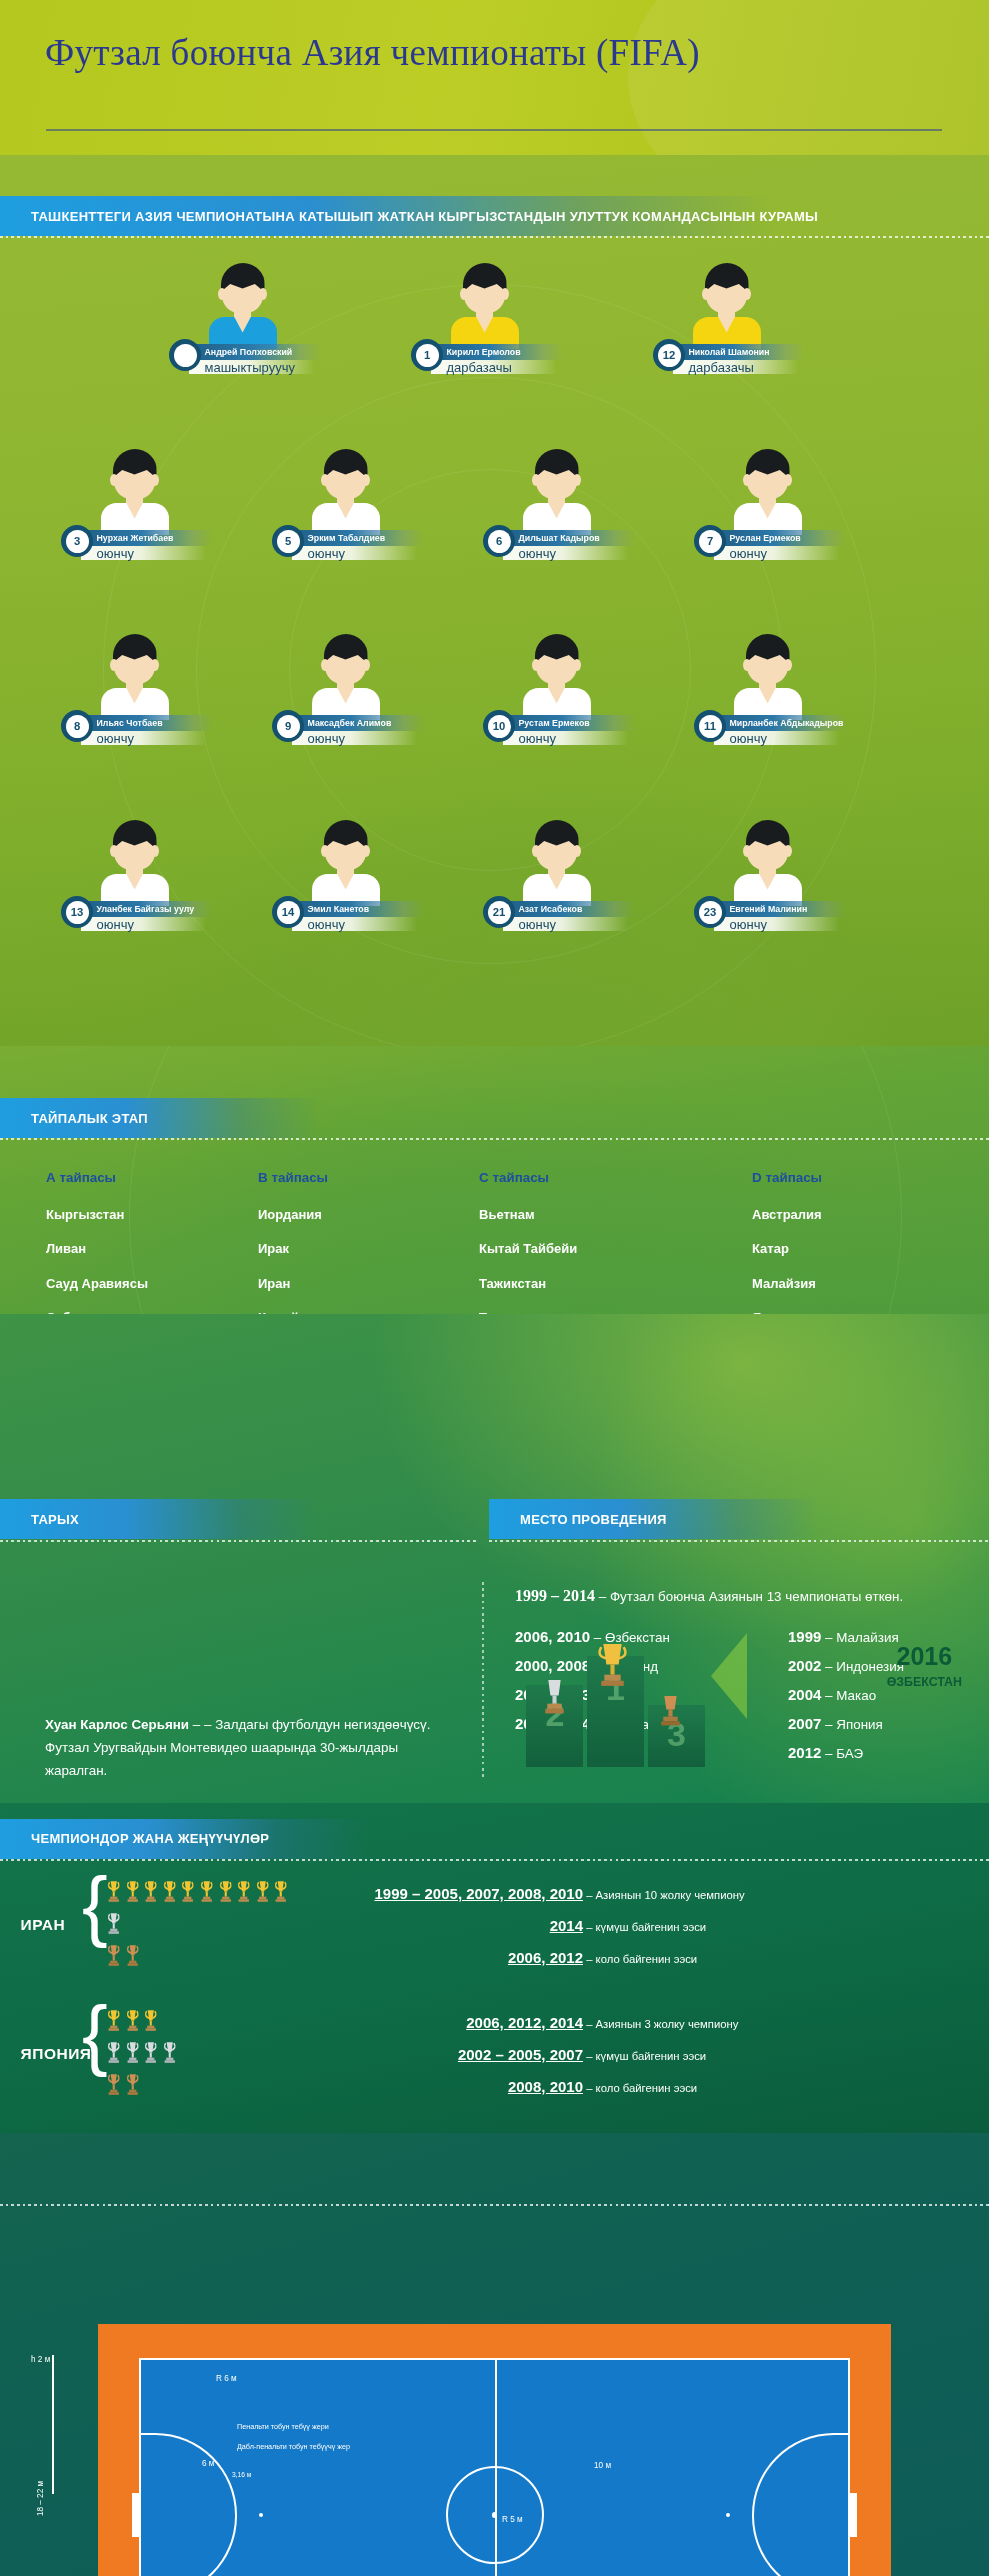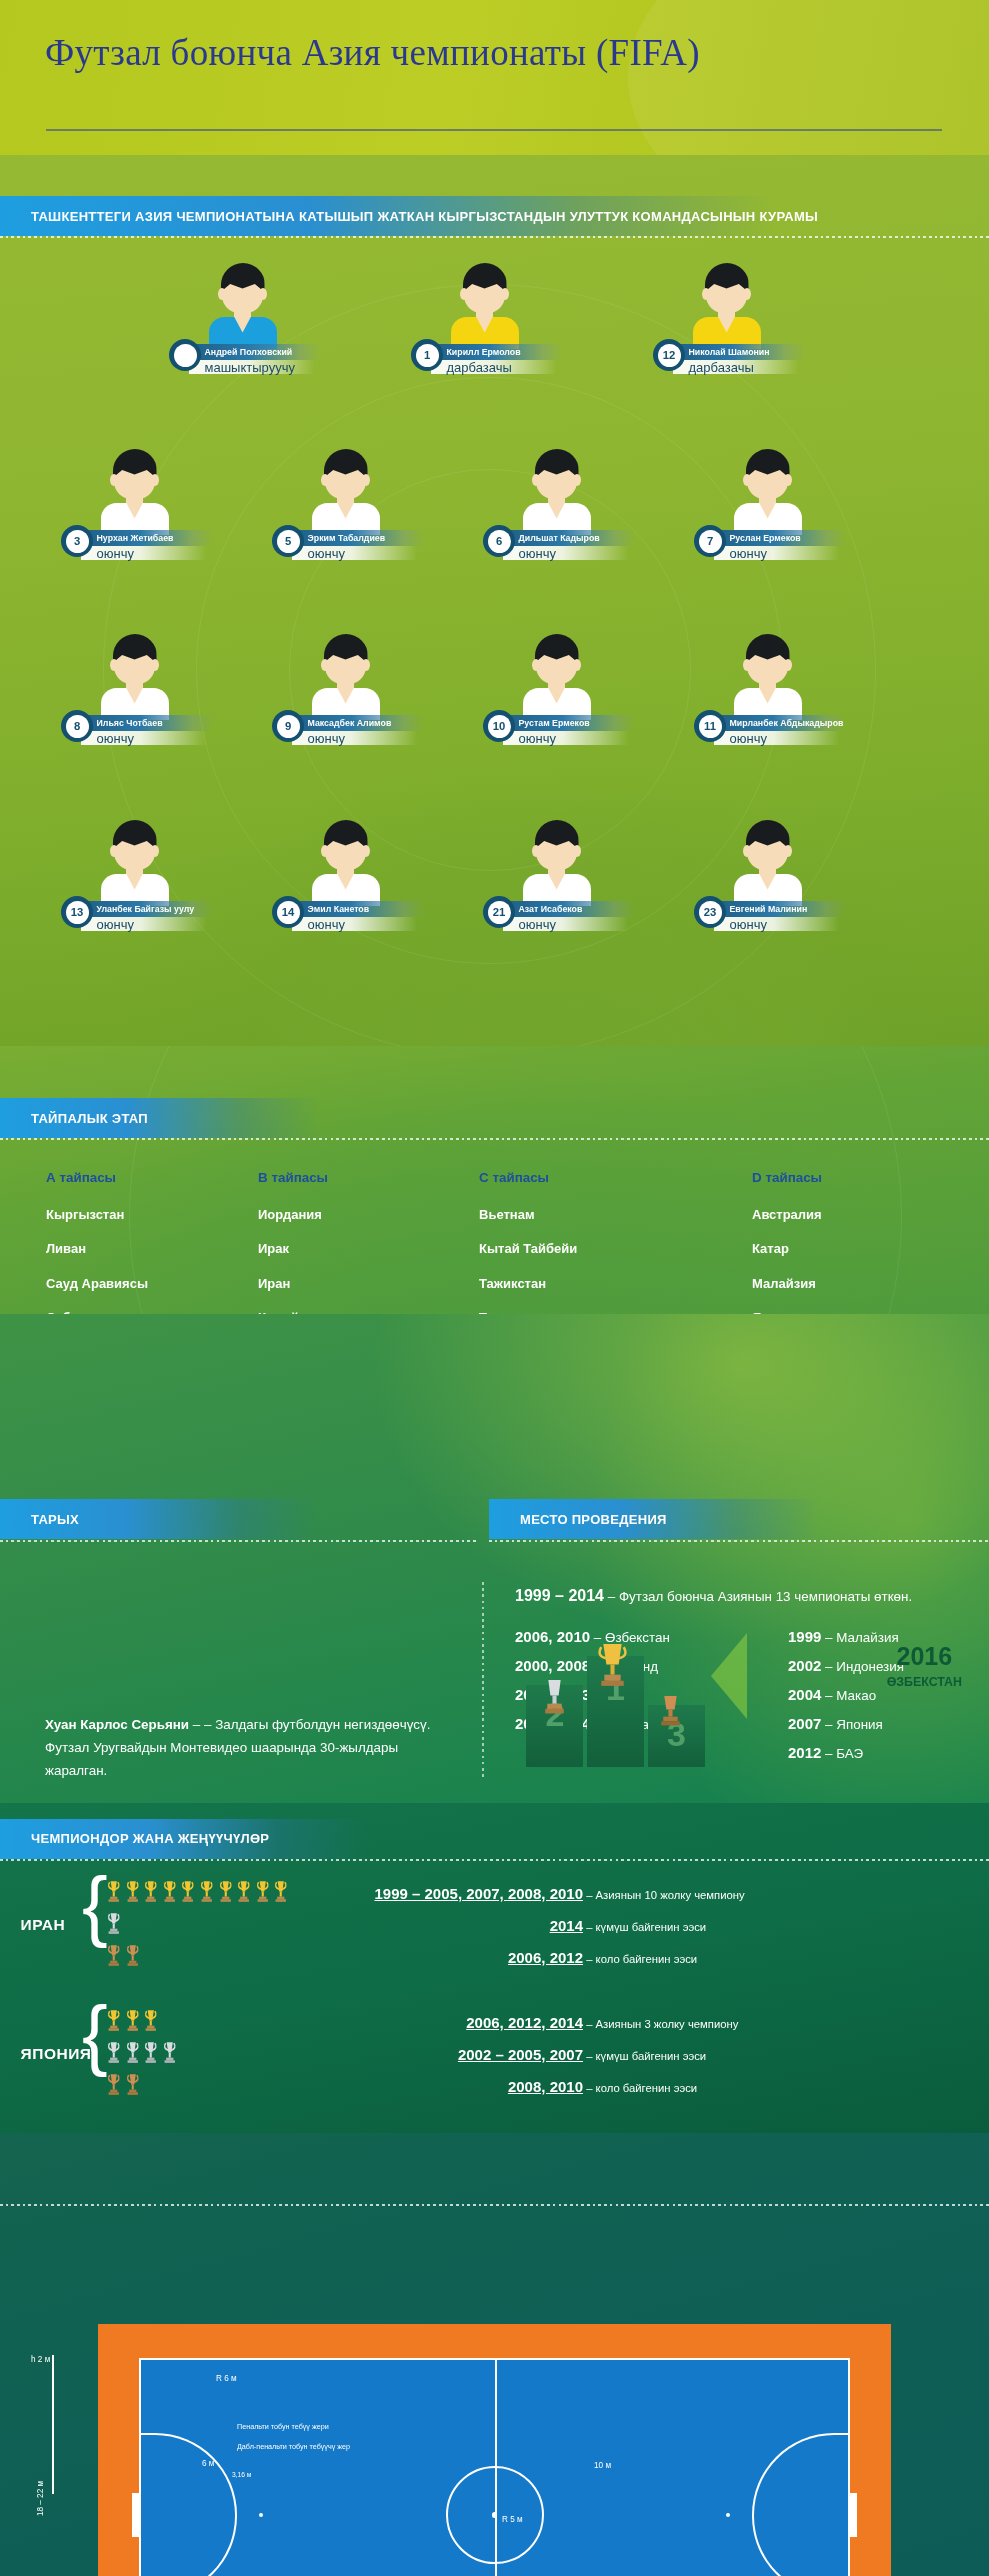--- a/index.html
+++ b/index.html
@@ -509,21 +509,21 @@
     </div>
     <div class="dots" style="left:489px;top:226px;width:500px;"></div>
     <div class="col-div"></div>
 
     <div class="hist-lead">
       <b>Хуан Карлос Серьяни</b><span> – – Залдагы футболдун негиздөөчүсү. Футзал Уругвайдын Монтевидео шаарында 30-жылдары жаралган.</span>
     </div>
     <div id="hist-items"></div>
 
     <div id="venue-head" style="position:absolute;left:515px;top:273px;color:#fff;font-size:13.4px;white-space:nowrap;">
-      <b style="font-size:16px;">1999 – 2014</b>
+      <b style="font-size:16px;font-family:Liberation Serif, serif;">1999 – 2014</b>
       <span>– Футзал боюнча Азиянын 13 чемпионаты өткөн.</span>
     </div>
     <div id="venue-left">
         <div class="venue-row" style="left: 515px; top: 314px; text-align: center;"><b>2006, 2010</b> <span>– Өзбекстан</span></div>
         <div class="venue-row" style="left: 515px; top: 343px;"><b>2000, 2008</b> <span>– Таиланд</span></div>
         <div class="venue-row" style="left: 515px; top: 372px;"><b>2001, 2003</b> <span>– Иран</span></div>
         <div class="venue-row" style="left: 515px; top: 401px;"><b>2005, 2014</b> <span>– Вьетнам</span></div>
       </div>
     <div id="venue-right">
         <div class="venue-row" style="left: 788px; top: 314px;"><b>1999</b> <span>– Малайзия</span></div>

